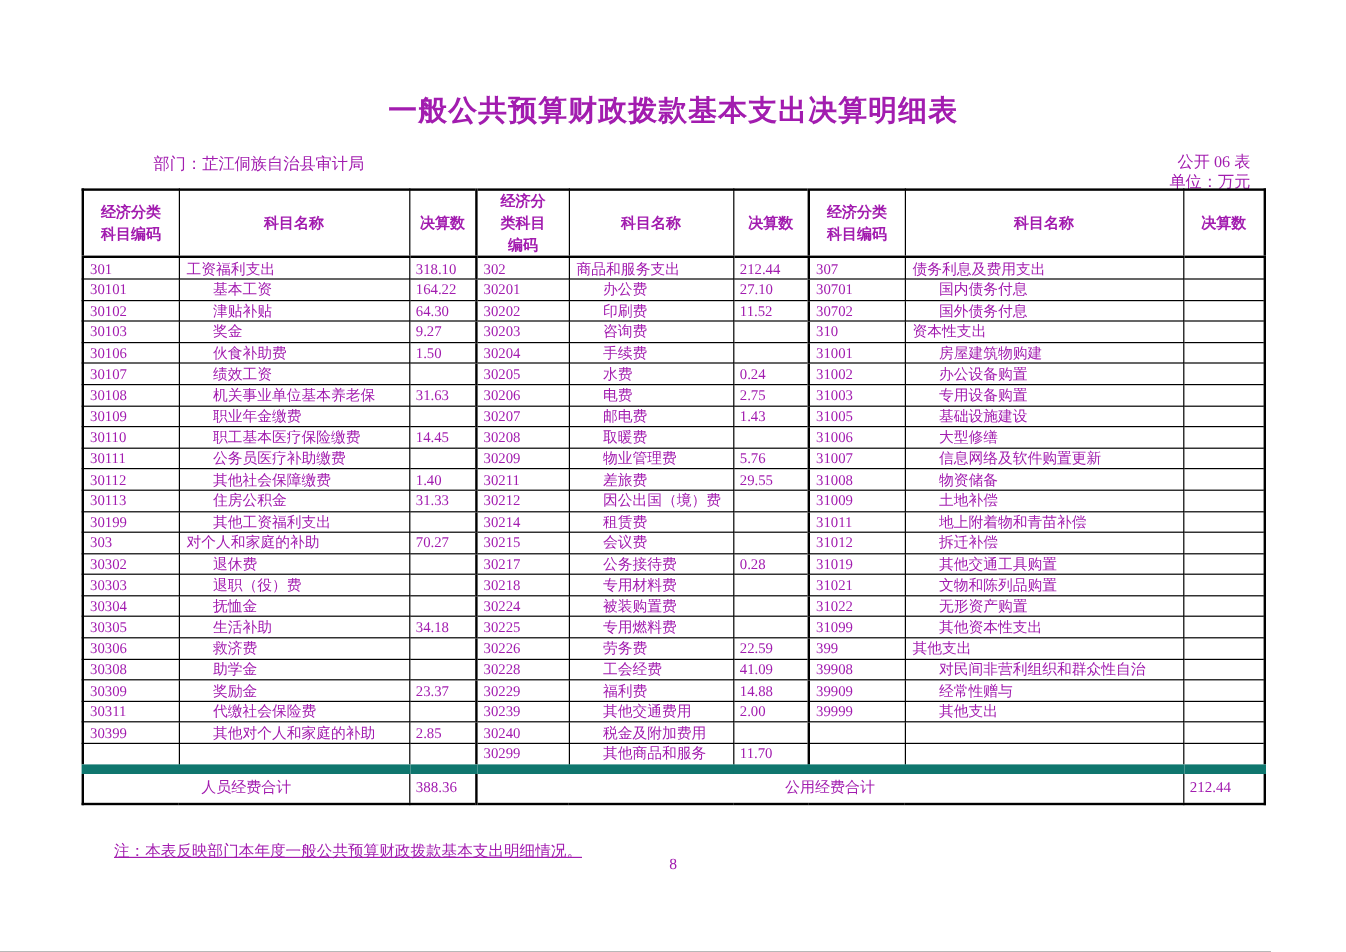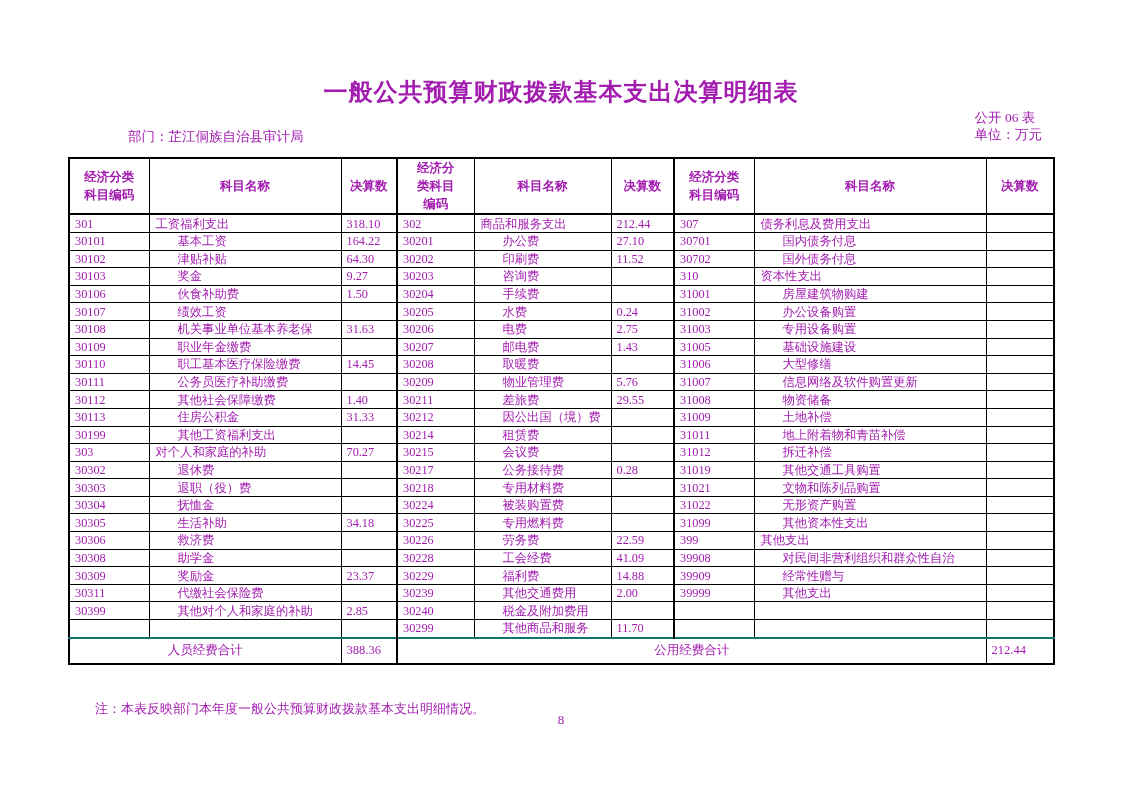--- a/index.html
+++ b/index.html
@@ -13,21 +13,21 @@
     overflow:hidden;
   }
   .title{
     position:absolute;top:76px;left:0;width:100%;
     text-align:center;
     font-family:"Liberation Sans","DejaVu Sans",sans-serif;
     font-weight:bold;font-size:24px;letter-spacing:1px;
     margin:0;
   }
   .dept{position:absolute;left:128px;top:128px;font-size:13.5px;}
-  .meta-right{position:absolute;right:80px;top:109px;font-size:13.5px;line-height:17px;}
+  .meta-right{position:absolute;right:80px;top:126px;text-align:right;font-size:13.5px;line-height:17px;}
   .table-wrap{position:absolute;left:68px;top:157px;}
   table{
     border-collapse:collapse;table-layout:fixed;
     width:985px;border:2px solid #000;
   }
   col.c-code1{width:80px}  col.c-name1{width:192px} col.c-amt1{width:56px}
   col.c-code2{width:77px}  col.c-name2{width:137px} col.c-amt2{width:63px}
   col.c-code3{width:80px}  col.c-name3{width:232px} col.c-amt3{width:68px}
   th,td{border:1px solid #000;overflow:hidden;}
   thead th{
@@ -39,26 +39,26 @@
   th.th-code{padding:0 13px;white-space:normal;}
   tbody td{
     height:16.6px;font-size:12.3px;line-height:14px;
     vertical-align:middle;white-space:nowrap;
     padding:0 2px 0 5px;
   }
   td.td-name{padding-left:6px;}
   td.td-name.sub{padding-left:28px;}
   .gsep{border-left:2px solid #000;}
   tfoot td{
-    border-top:2px solid #0f766e;
+    border-top:8px solid #0f766e;
     height:24px;font-size:12.5px;vertical-align:middle;
     white-space:nowrap;padding:0 2px 0 5px;
   }
   tfoot td.total-label{text-align:center;padding:0;}
-  .note{position:absolute;left:95px;top:700px;font-size:13px;}
+  .note{position:absolute;left:95px;top:700px;font-size:13px;text-decoration:underline;}
   .page-number{position:absolute;top:712px;left:0;width:100%;text-align:center;font-size:13px;}
 </style>
 </head>
 <body>
 
 <div class="page">
 
   <h1 class="title">一般公共预算财政拨款基本支出决算明细表</h1>
 
   <div class="dept">部门：芷江侗族自治县审计局</div>

